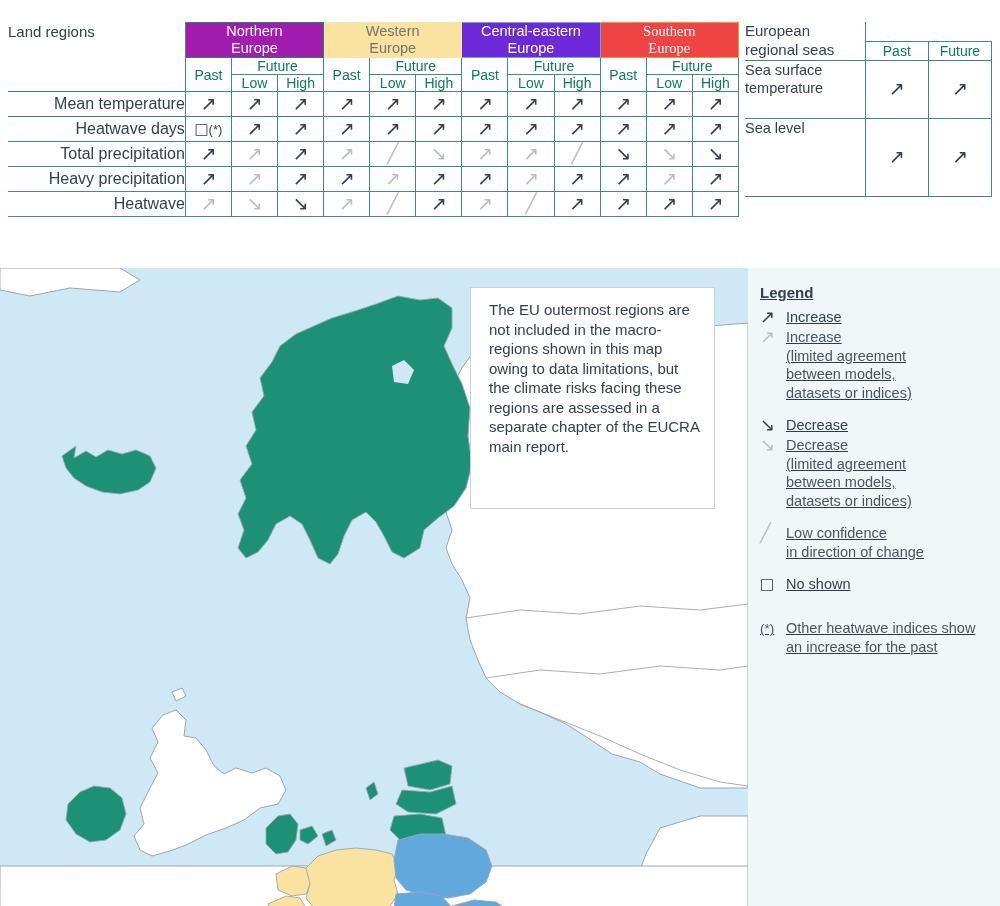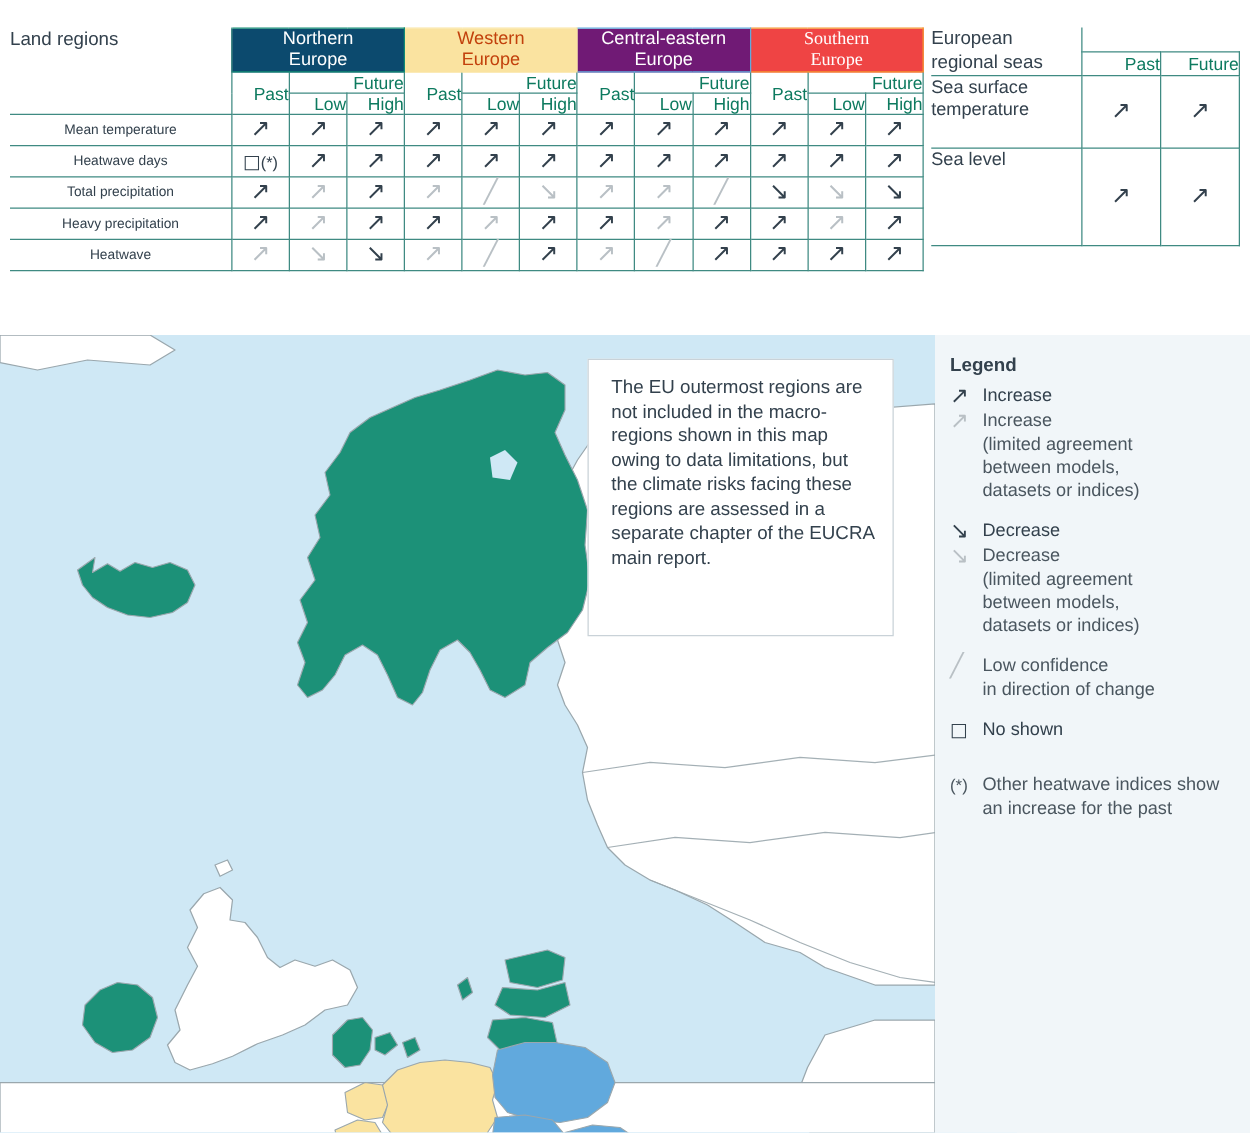--- a/index.html
+++ b/index.html
@@ -24,28 +24,28 @@
   .tbl-land col.lbl { width:177px; }
   .tbl-land col.c   { width:46px; }
 
   .cell-title {
     font-size:15px; font-weight:bold; color:#33414d;
     text-align:left; padding:8px 0 8px 10px; vertical-align:top;
     border-left:none !important; border-top:none !important;
   }
 
   .regband { text-align:center; font-size:14.5px; font-weight:bold; line-height:1.18; padding:7px 2px; }
-  .reg-north { background:#0c4a6e; color:#ffffff; border-color:#128a74 !important; }
-  .reg-west  { background:#fae3a0; color:#c2410c; border-color:#fae3a0 !important; }
-  .reg-centr { background:#701a75; color:#ffffff; border-color:#61a9dd !important; }
+  .reg-north { background:#a21caf; color:#ffffff; border-color:#128a74 !important; }
+  .reg-west  { background:#fae3a0; color:#737373; border-color:#fae3a0 !important; }
+  .reg-centr { background:#6d28d9; color:#ffffff; border-color:#61a9dd !important; }
   .reg-south { background:#ef4444; color:#ffffff; border-color:#f5932f !important;font-family:Liberation Serif, serif; }
 
-  .sub { text-align:right; font-size:14px; color:#0d7a5f; padding:4px 1px; }
-
-  .rowlabel { font-size:11px; color:#33414d; padding:5px 0 5px 10px; text-align:center;
+  .sub { text-align:center; font-size:14px; color:#0d7a5f; padding:4px 1px; }
+
+  .rowlabel { font-size:16px; color:#33414d; padding:5px 0 5px 10px; text-align:right;
               border-left:none !important;margin-top:30px; }
   .datacell { text-align:center; vertical-align:middle; height:25px; }
 
   
   .ar { display:inline-block; line-height:1; font-size:19px; font-family:"DejaVu Sans", sans-serif; }
   .ar.dark  { color:#33414d; }
   .ar.light { color:#b9c0c5; }
   .nochange { display:inline-block; font-size:13px; color:#33414d; white-space:nowrap; font-family:"Liberation Sans", sans-serif;}
   .nochange .sq { font-family:"DejaVu Sans", sans-serif; font-size:15px; }
 
@@ -66,21 +66,21 @@
   .map-wrap svg { display:block; }
 
   .callout {
     position:absolute; left:470px; top:287px; width:245px; height:222px;
     background:#ffffff; border:1px solid #c9d2d8;
     padding:12px 14px 10px 18px;
     font-size:15px; line-height:1.30; color:#33414d;
   }
 
   
-  .side { position:absolute; left:748px; top:268px; width:252px; height:638px; background:#f1f6f9; }
+  .side { position:absolute; left:748px; top:268px; width:252px; height:638px; background:#f1f6f9;text-decoration:underline; }
   .side-inner { padding:16px 12px 0 12px; }
   .legend-title { font-size:15px; font-weight:bold; color:#33414d; margin:0 0 7px 0; }
   .leg-row { display:flex; align-items:flex-start; margin-bottom:1px; }
   .leg-gl { width:26px; flex:0 0 26px; text-align:left; padding-top:0px; }
   .leg-gl .ar { font-size:18px; }
   .leg-tx { font-size:14.5px; color:#4a565f; line-height:1.28; }
   .leg-tx.strong { color:#33414d; }
   .leg-gap { height:13px; }
   .note-title { font-size:15px; font-weight:bold; color:#33414d; margin:0 0 3px 0; }
   .note-row { display:flex; align-items:flex-start; }

